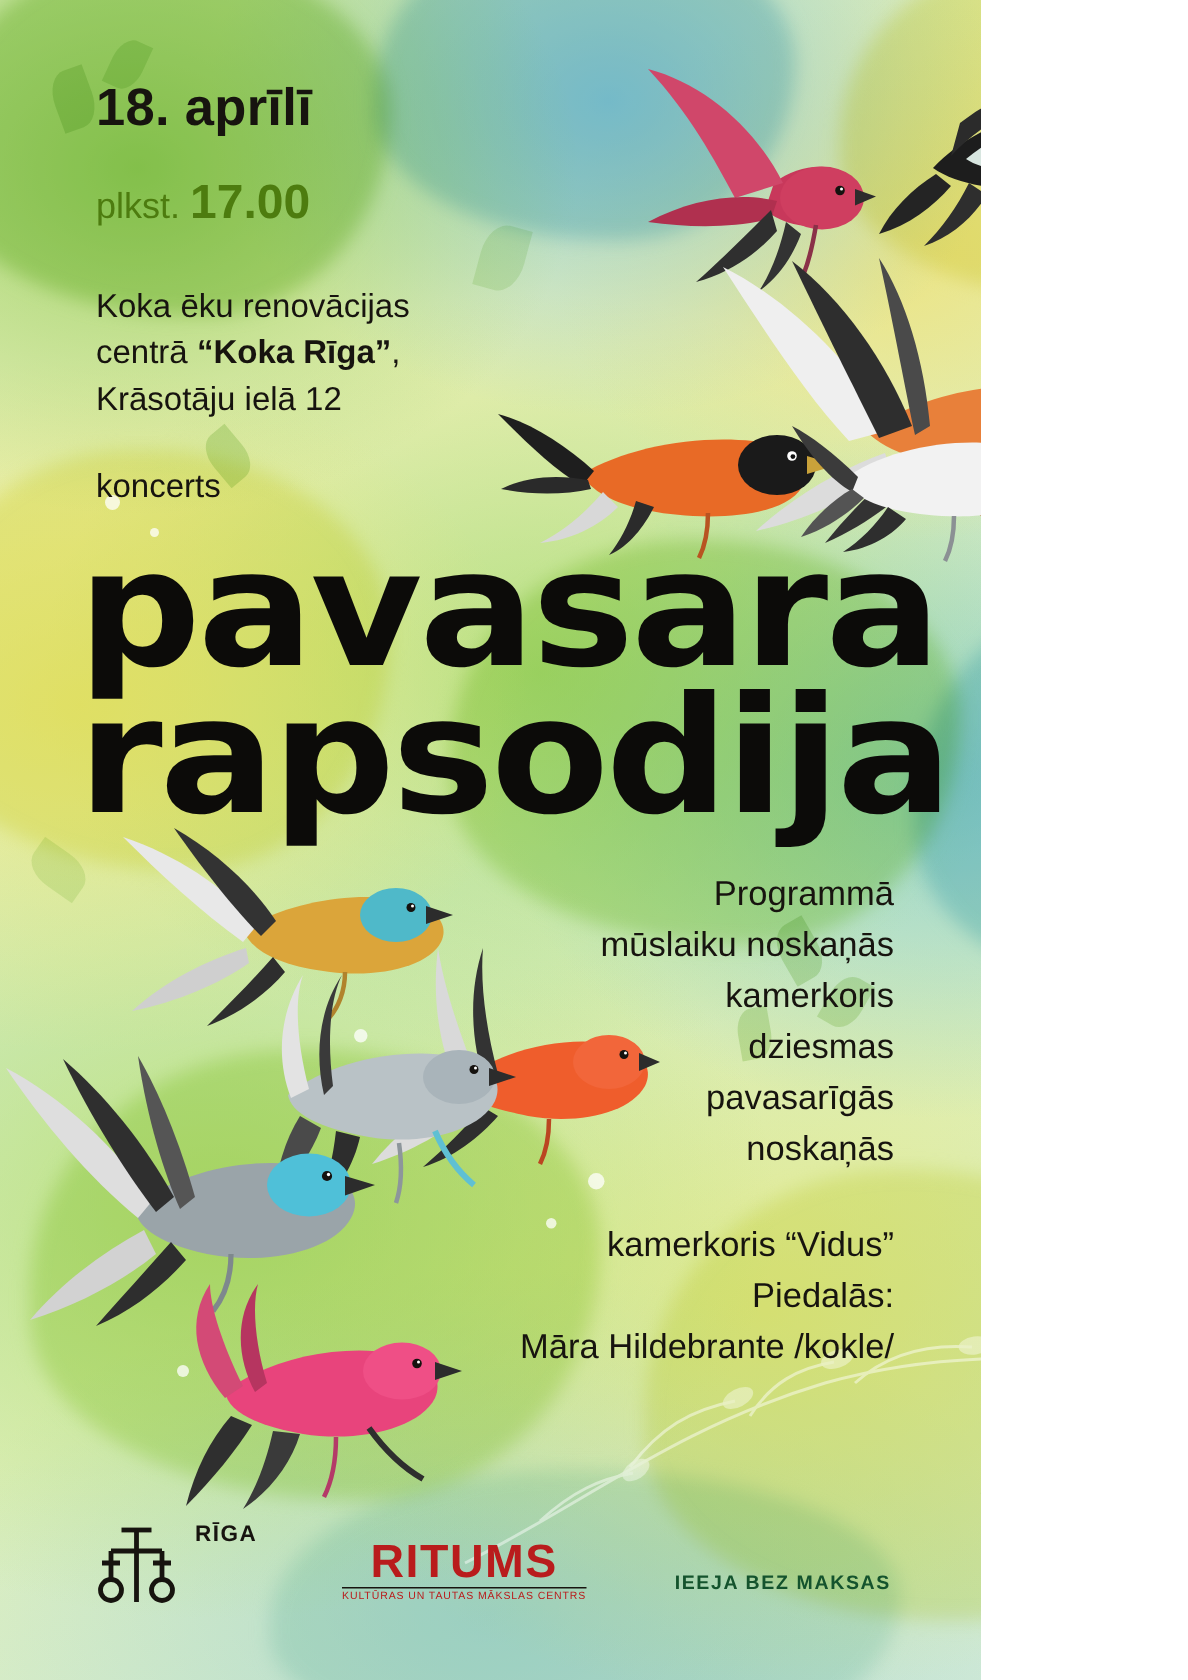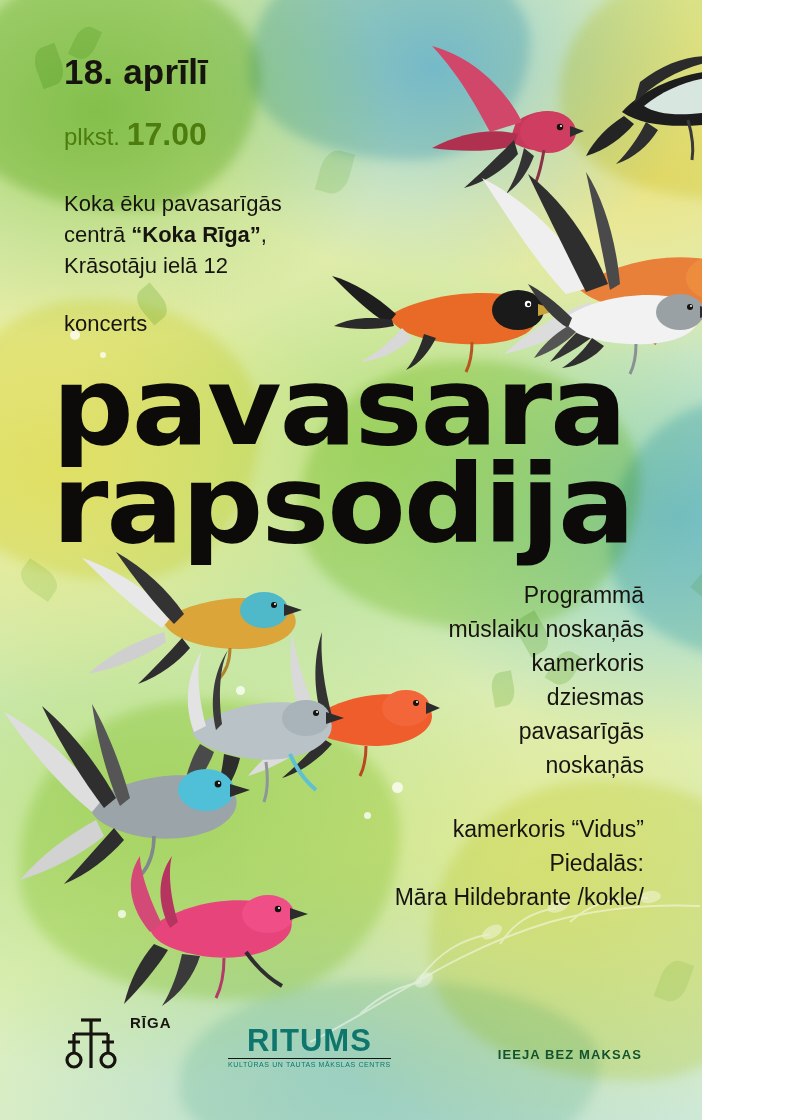--- a/index.html
+++ b/index.html
@@ -10,21 +10,20 @@
   body {
     font-family: "Liberation Sans", sans-serif;
   }
 
   .poster {
     position: relative;
     width: 654px;
     height: 1120px;
     overflow: hidden;
     background: #e8f2c8;
-    padding-left: 48px;
   }
 
   
   .bg-base {
     position: absolute;
     inset: 0;
     background:
       radial-gradient(ellipse 420px 330px at 14% 10%, rgba(148,205,90,0.80), rgba(148,205,90,0) 70%),
       radial-gradient(ellipse 380px 300px at 62% 6%, rgba(120,195,225,0.70), rgba(120,195,225,0) 70%),
       radial-gradient(ellipse 330px 260px at 92% 16%, rgba(235,225,120,0.75), rgba(235,225,120,0) 70%),
@@ -154,21 +153,21 @@
     font-weight: 700;
     letter-spacing: 1px;
     color: #17140f;
   }
 
   .ritums-logo {
     position: absolute;
     left: 228px;
     bottom: 52px;
     text-align: center;
-    color: #0f766e;
+    color: #b91c1c;
   }
   .ritums-word {
     font-size: 31px;
     font-weight: 700;
     letter-spacing: 1px;
     line-height: 32px;
   }
   .ritums-sub {
     font-size: 7px;
     letter-spacing: .6px;
@@ -400,21 +399,21 @@
   <div class="txt-layer">
 
     <div class="date-line">18. aprīlī</div>
 
     <div class="time-line">
       <span>plkst.</span>
       <span class="hh">17.00</span>
     </div>
 
     <div class="venue">
-      <span>Koka ēku pavasarīgās</span><br>
+      <span>Koka ēku renovācijas</span><br>
       <span>centrā </span><b>“Koka Rīga”</b><span>,</span><br>
       <span>Krāsotāju ielā 12</span>
     </div>
 
     <div class="koncerts">koncerts</div>
 
     <div class="title-wrap">
       <div class="title-line">pavasara</div>
       <div class="title-line">rapsodija</div>
     </div>

